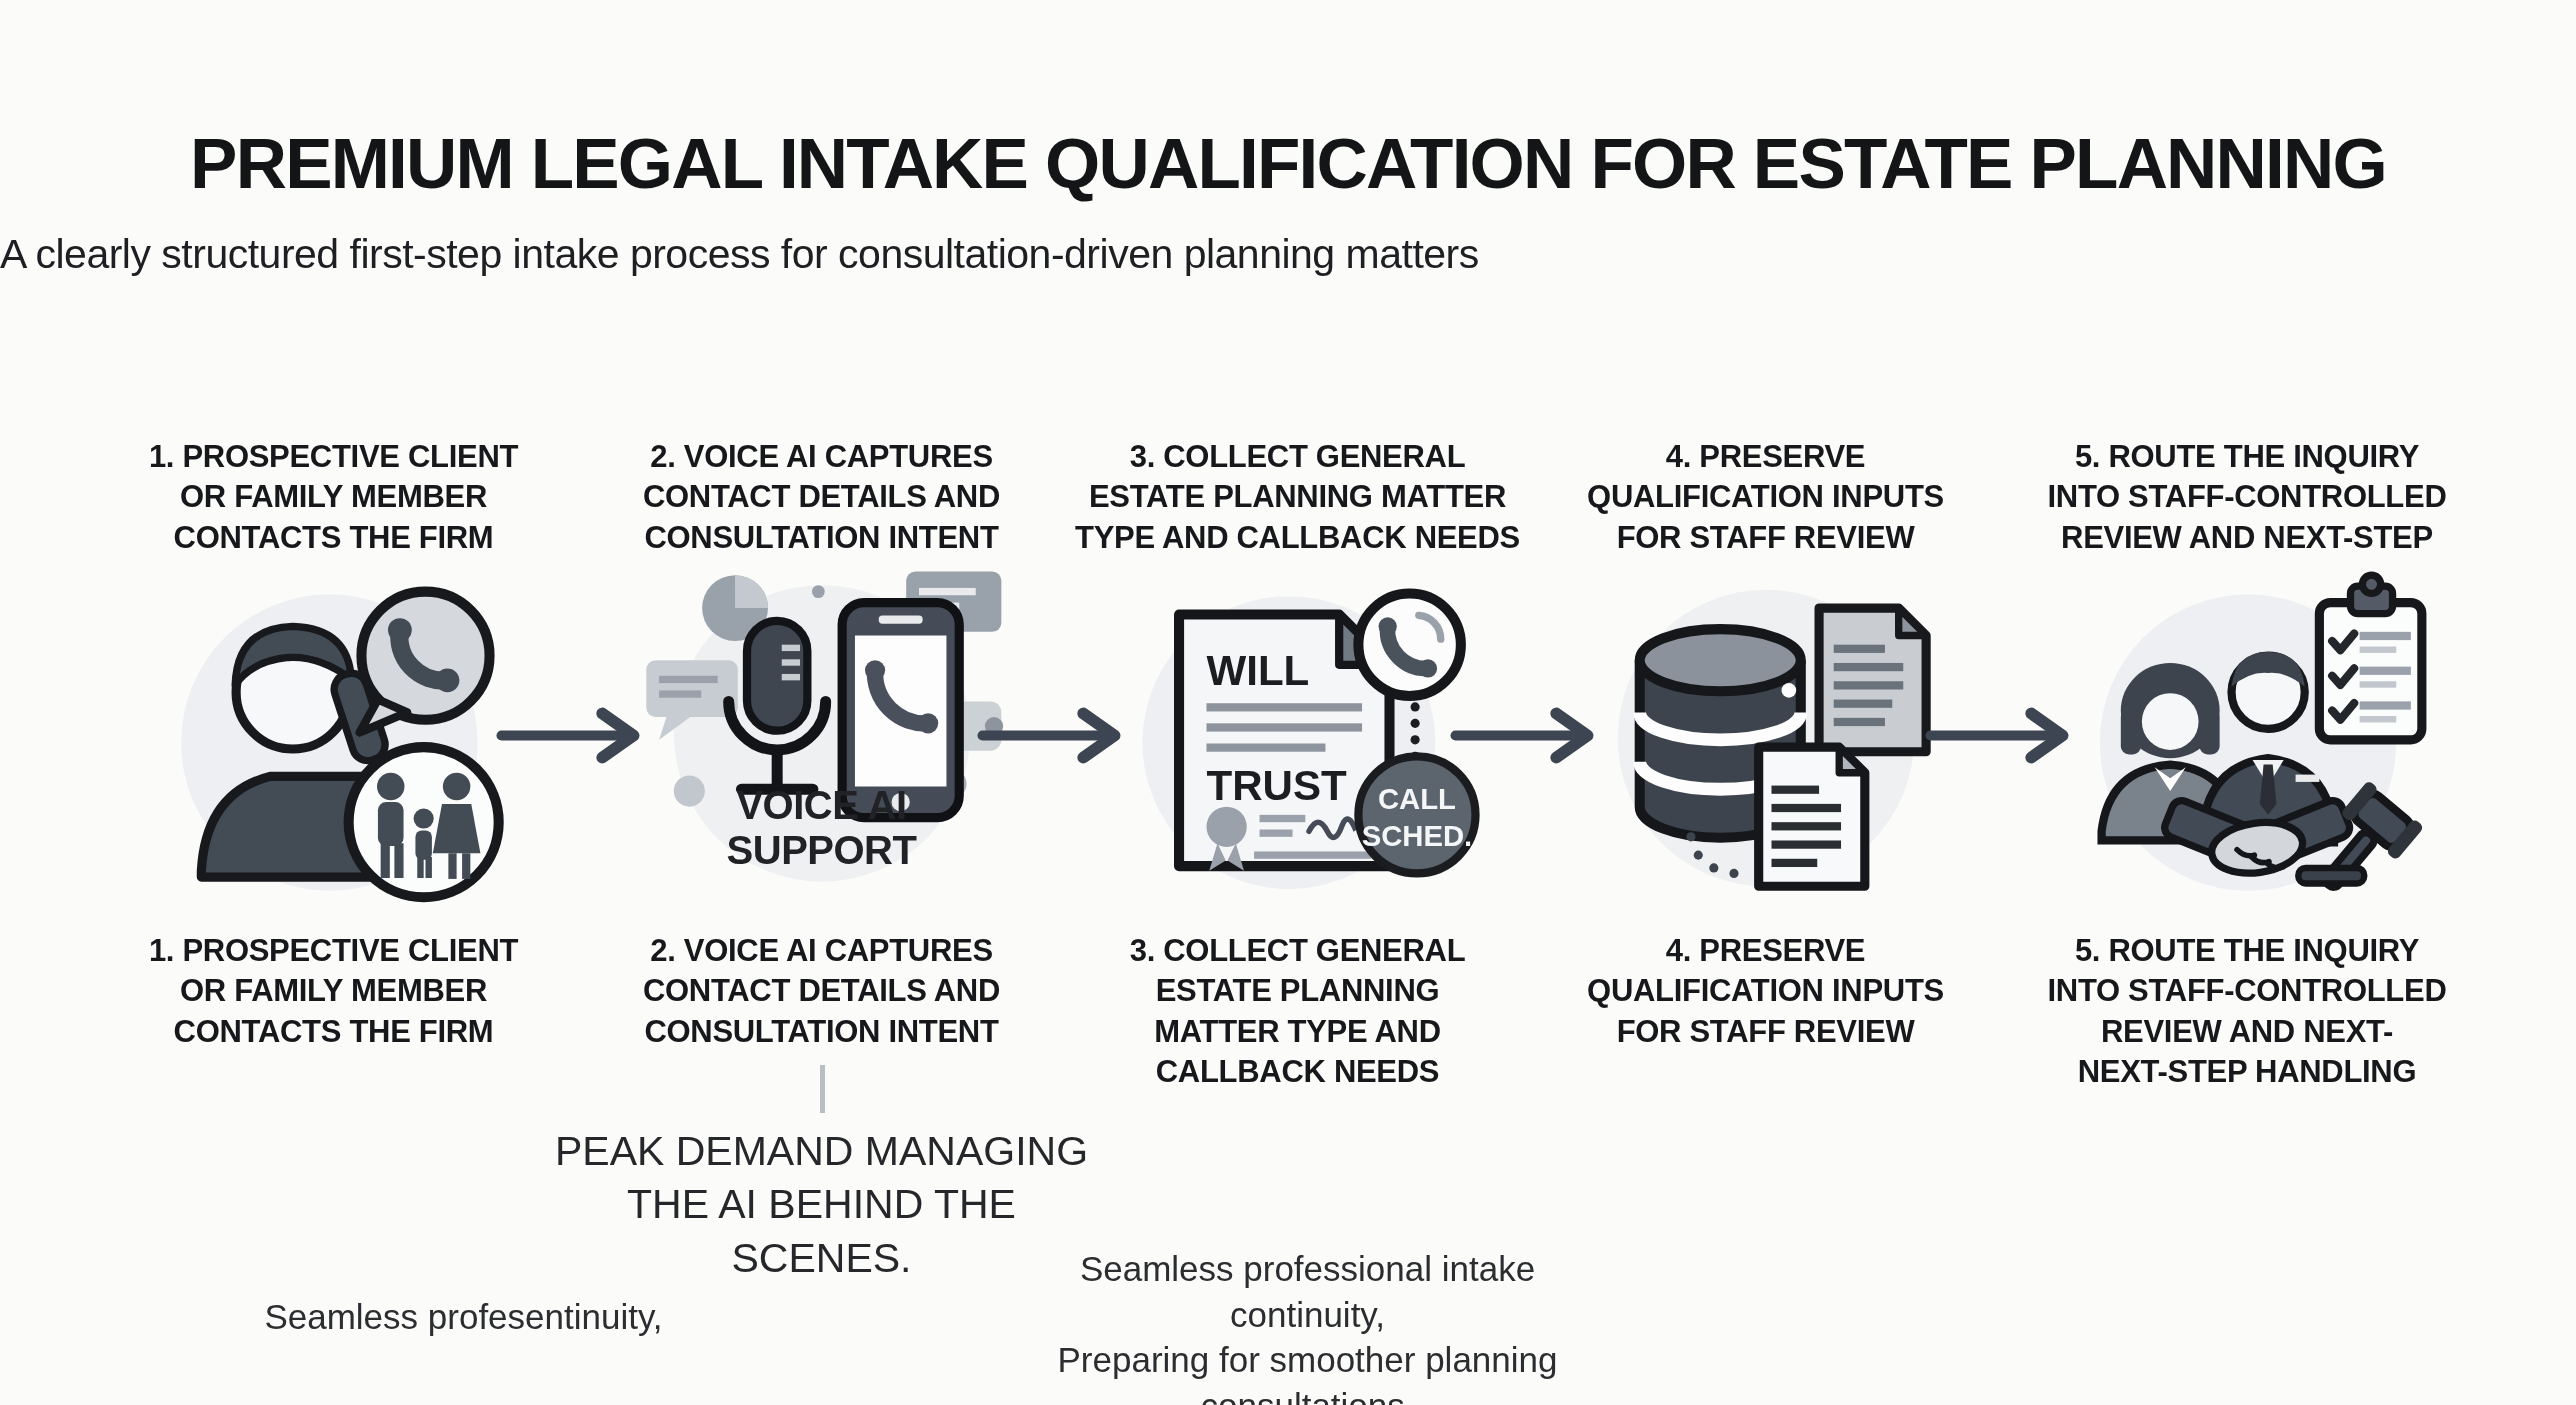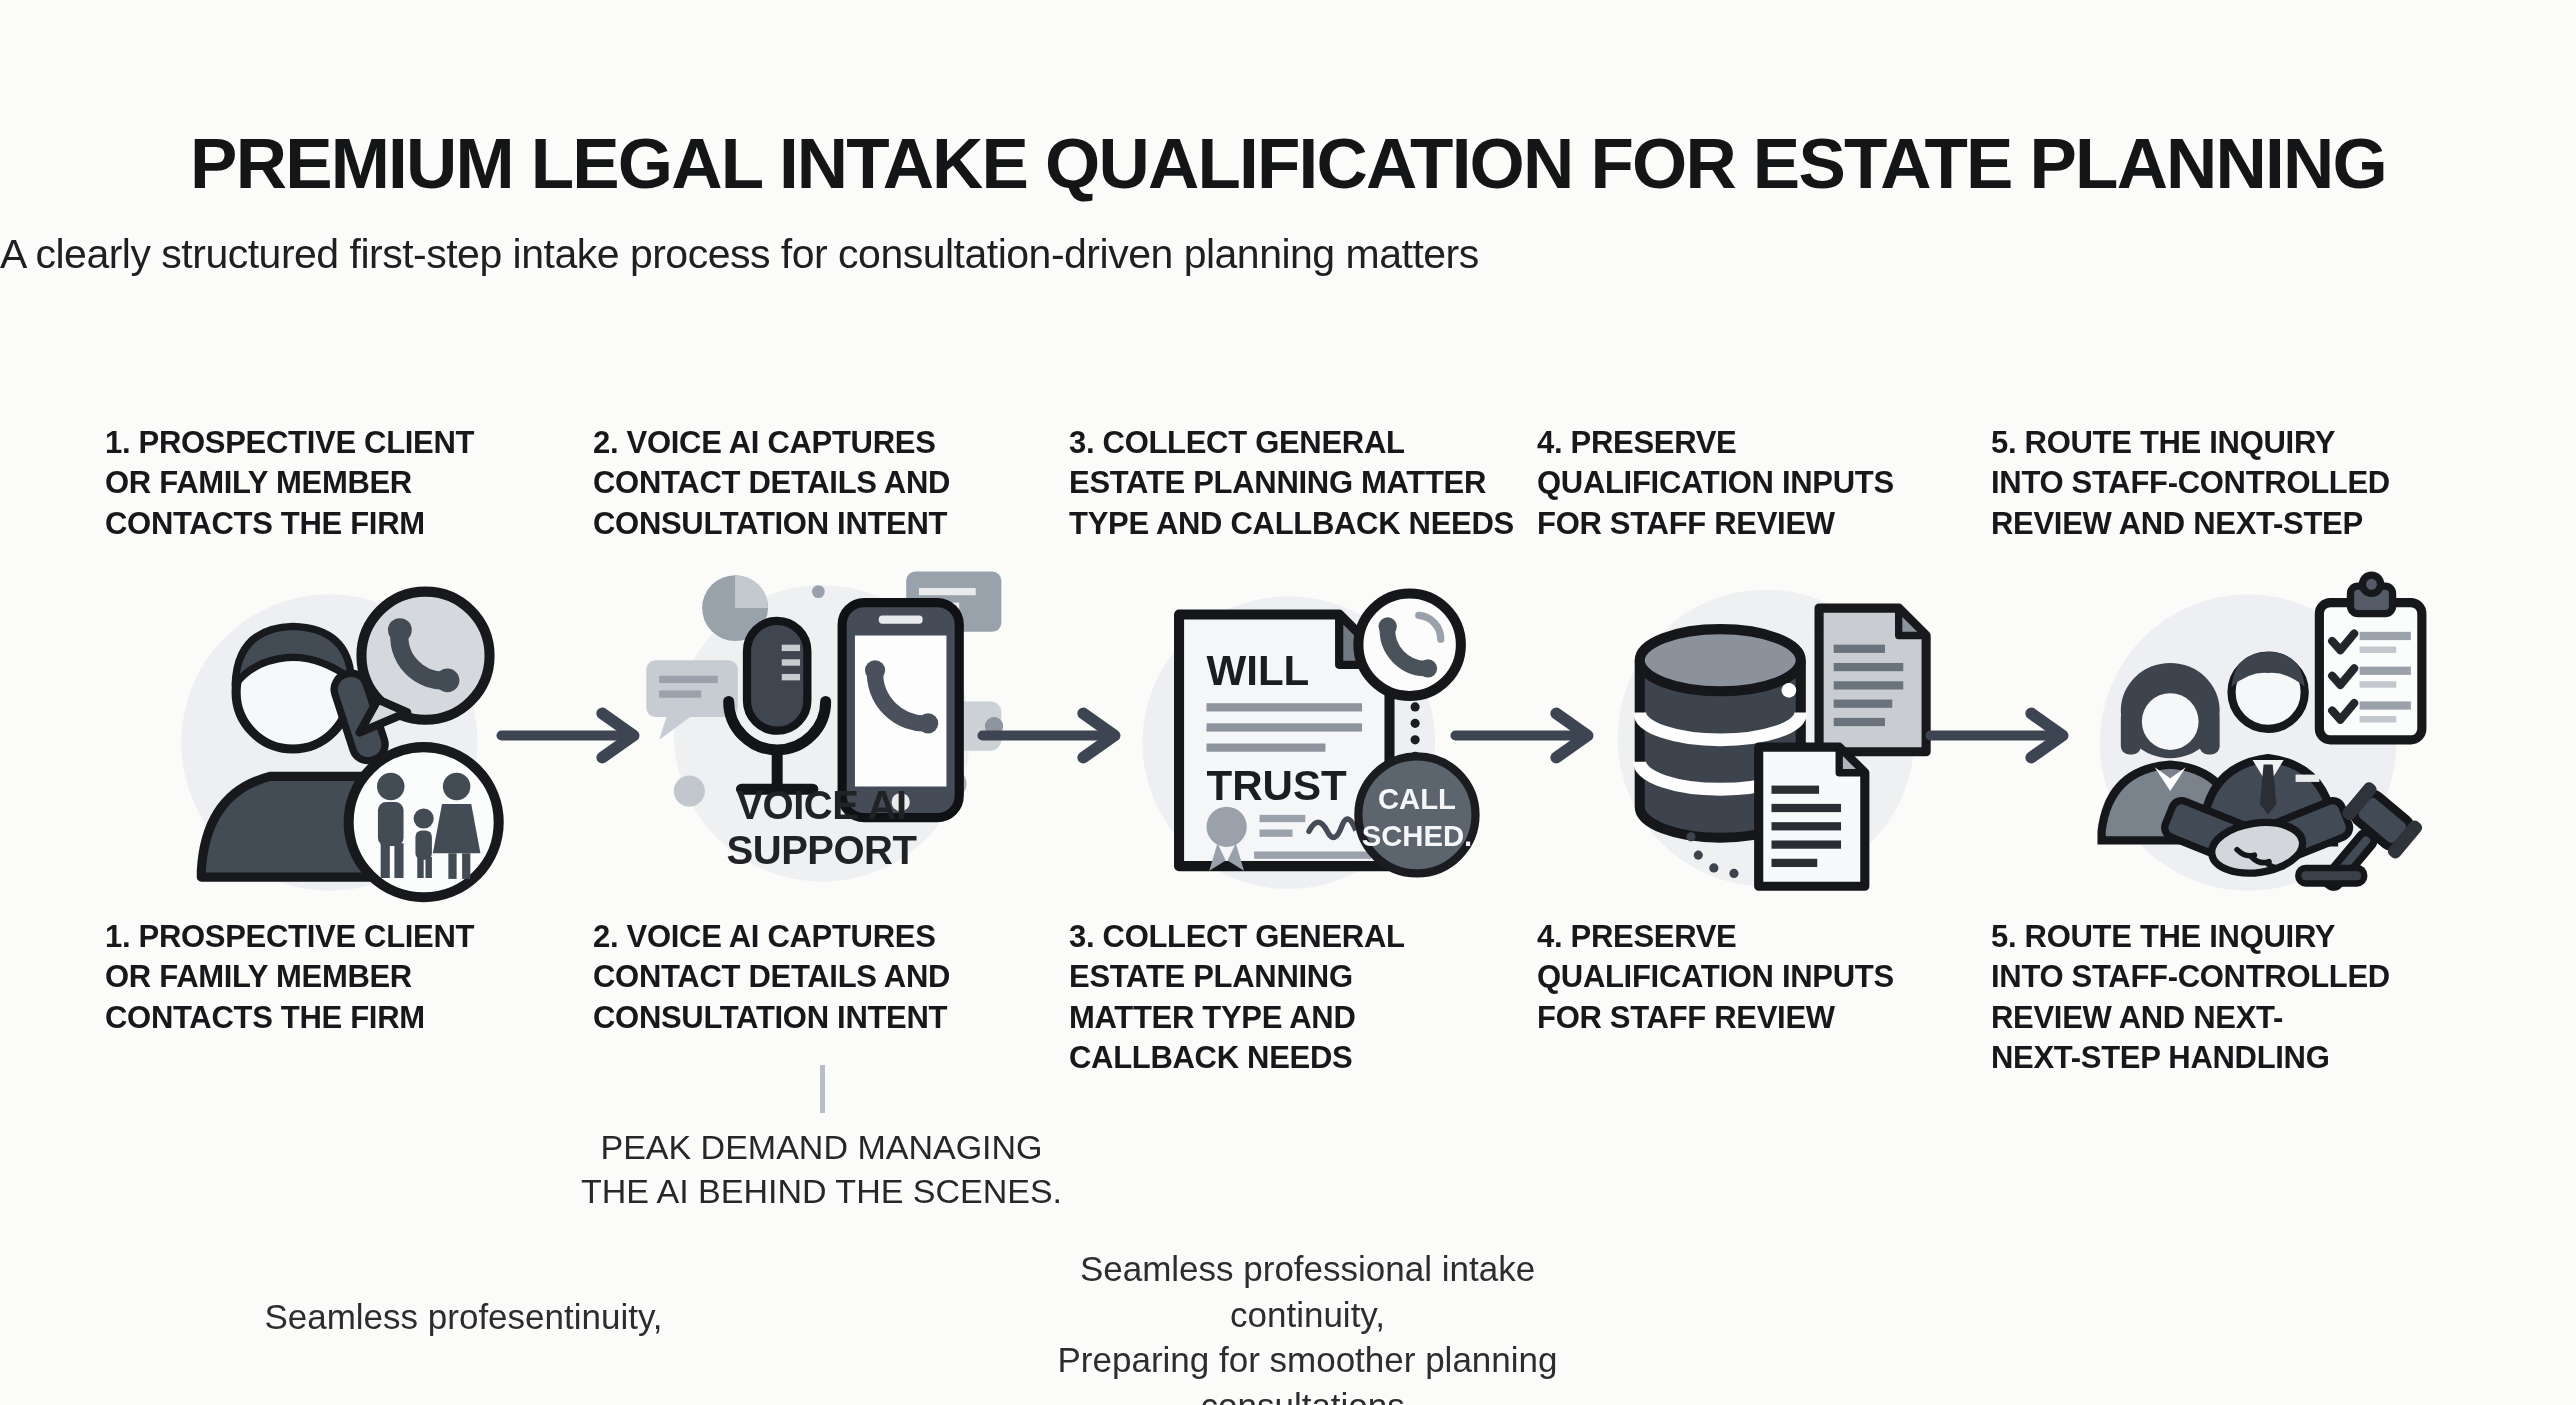--- a/index.html
+++ b/index.html
@@ -5,27 +5,27 @@
   html,body{margin:0;padding:0;}
   body{background:#fbfbf9;font-family:"Liberation Sans",sans-serif;}
   .page{position:relative;width:2576px;height:1405px;background:#fbfbf9;overflow:hidden;}
 
   .title{position:absolute;top:123px;left:0;width:100%;text-align:center;
          font-size:71px;font-weight:bold;letter-spacing:-1.8px;color:#141517;}
   .subtitle{position:absolute;top:231px;left:0;width:100%;text-align:left;
             font-size:41px;font-weight:400;color:#1e1f22;letter-spacing:-0.5px;}
 
   .step-label{position:absolute;font-weight:bold;font-size:31px;line-height:1.30;
-              text-align:left;color:#17181b;white-space:pre-line;letter-spacing:-0.3px;}
+              text-align:center;color:#17181b;white-space:pre-line;letter-spacing:-0.3px;margin-top:14px;}
   .icon-svg{position:absolute;overflow:visible;}
 
   .icon-caption{position:absolute;font-weight:bold;font-size:40px;line-height:1.12;
                 text-align:center;color:#202226;white-space:pre-line;letter-spacing:-0.5px;}
   .connector{position:absolute;width:4.6px;height:48px;background:#b9bec5;}
-  .note{position:absolute;font-size:34px;font-weight:400;line-height:1.3;text-align:center;
+  .note{position:absolute;font-size:41px;font-weight:400;line-height:1.3;text-align:center;
         color:#26272a;white-space:pre-line;}
   .footer-text{position:absolute;font-size:35px;font-weight:400;line-height:1.3;
                text-align:center;color:#2c2d30;white-space:pre-line;}
   .arrow{position:absolute;width:165px;height:59px;overflow:visible;}
 </style>
 </head>
 <body>
 
 <div class="page">
 

